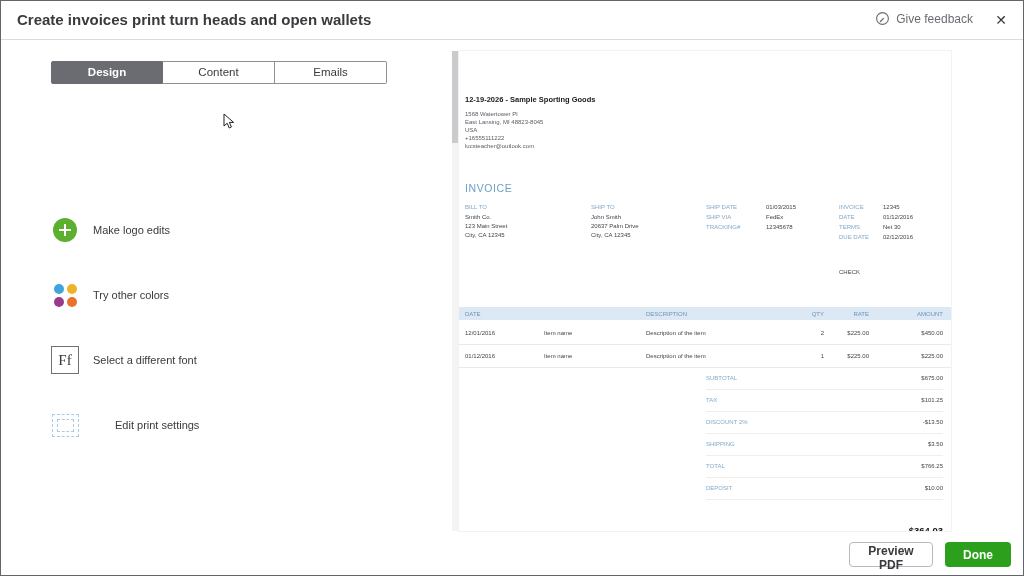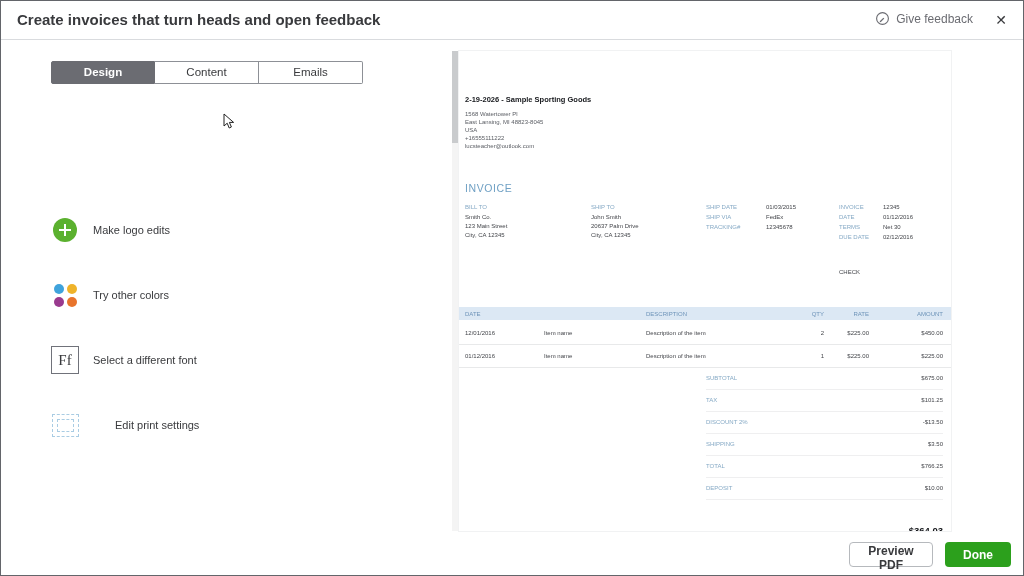--- a/index.html
+++ b/index.html
@@ -5,21 +5,21 @@
   html,body{margin:0;padding:0;background:#fff;}
   body{font-family:"Liberation Sans", sans-serif;}
   .app{position:relative;width:1024px;height:576px;background:#fff;border:1px solid #63656a;box-sizing:border-box;overflow:hidden;}
   
   .header{position:absolute;top:0;left:0;right:0;height:38px;border-bottom:1px solid #d9dbde;background:#fff;}
   .title{position:absolute;left:16px;top:10px;font-size:15px;font-weight:600;color:#393a3d;}
   .feedback{position:absolute;right:50px;top:10px;display:flex;align-items:center;gap:6px;color:#6b6c72;font-size:12px;cursor:pointer;}
   .close{position:absolute;right:16px;top:10px;font-size:14px;color:#393a3d;cursor:pointer;line-height:18px;}
   
   .tabs{position:absolute;left:50px;top:60px;display:flex;}
-  .tab{width:104px;height:23px;line-height:21px;text-align:center;font-size:11.5px;color:#393a3d;background:#fff;border:1px solid #8d9096;border-left:none;box-sizing:border-box;cursor:pointer;font-family:"Liberation Sans",sans-serif;padding:0;}
+  .tab{width:112px;height:23px;line-height:21px;text-align:center;font-size:11.5px;color:#393a3d;background:#fff;border:1px solid #8d9096;border-left:none;box-sizing:border-box;cursor:pointer;font-family:"Liberation Sans",sans-serif;padding:0;}
   .tab:first-child{border-left:1px solid #8d9096;border-radius:2px 0 0 2px;}
   .tab:last-child{border-radius:0 2px 2px 0;}
   .tab.active{background:#6b6c72;color:#fff;border-color:#6b6c72;font-weight:bold;}
   
   .tpl-input{position:absolute;left:50px;top:97px;width:180px;height:21px;border:1px solid #2ca01c;border-radius:3px;font-size:10.5px;color:#393a3d;padding:0 6px;box-sizing:border-box;box-shadow:0 0 0 1px rgba(44,160,28,.18);font-family:"Liberation Sans",sans-serif;}
   
   .opt{position:absolute;left:50px;display:flex;align-items:center;gap:14px;cursor:pointer;height:32px;}
   .opt-label{font-size:11px;color:#393a3d;}
   .ico{width:28px;height:28px;display:flex;align-items:center;justify-content:center;position:relative;}
   .tpl-ico{width:20px;height:26px;border:1px solid #b7bac0;background:#fff;position:relative;}
@@ -54,21 +54,21 @@
   .btn-preview{left:848px;width:84px;background:#fff;border:1px solid #b6b9bd;color:#393a3d;}
   .btn-done{left:944px;width:66px;border:none;color:#fff;}
   .cursor{position:absolute;left:222px;top:112px;width:12px;height:17px;pointer-events:none;}
 </style>
 </head>
 <body>
 
 <div class="app">
 
   <div class="header">
-    <span class="title">Create invoices that turn heads and open feedback</span>
+    <span class="title">Create invoices print turn heads and open wallets</span>
     <div class="feedback">
       <svg width="15" height="15" viewBox="0 0 16 16">
         <circle cx="8" cy="8" r="6.3" fill="none" stroke="#6b6c72" stroke-width="1.2"></circle>
         <path d="M5.3 10.7 l3.6-3.6 1 1 -3.6 3.6 -1.4.4z" fill="#6b6c72"></path>
       </svg>
       <span>Give feedback</span>
     </div>
     <span class="close">✕</span>
   </div>
 
@@ -111,21 +111,21 @@
         <span class="print-ico"></span>
       </span>
     <span class="opt-label">Edit print settings</span>
   </div>
 
   <div class="scrollbar">
     <div class="scroll-thumb"></div>
   </div>
 
   <div class="page">
-    <span class="iv co" style="left:6px;top:44px;">2-19-2026 - Sample Sporting Goods</span>
+    <span class="iv co" style="left:6px;top:44px;">12-19-2026 - Sample Sporting Goods</span>
     <span class="iv ad" style="left:6px;top:60px;">1568 Watertower Pl</span>
     <span class="iv ad" style="left:6px;top:68px;">East Lansing, MI 48823-8045</span>
     <span class="iv ad" style="left:6px;top:76px;">USA</span>
     <span class="iv ad" style="left:6px;top:84px;">+16555111222</span>
     <span class="iv ad" style="left:6px;top:92px;">lucsteacher@outlook.com</span>
 
     <span class="iv doc-title" style="left:6px;top:131px;">INVOICE</span>
 
     <span class="iv lbl" style="left:6px;top:153px;">BILL TO</span>
     <span class="iv val" style="left:6px;top:163px;">Smith Co.</span>

